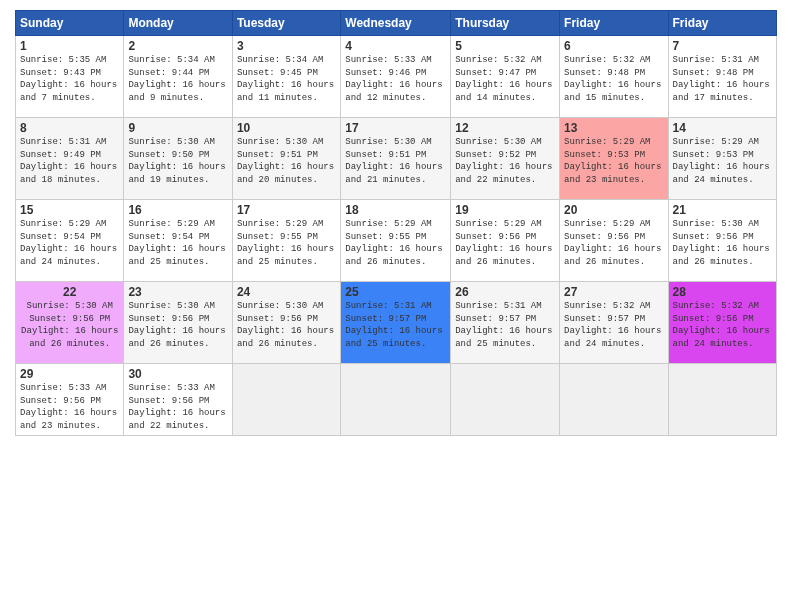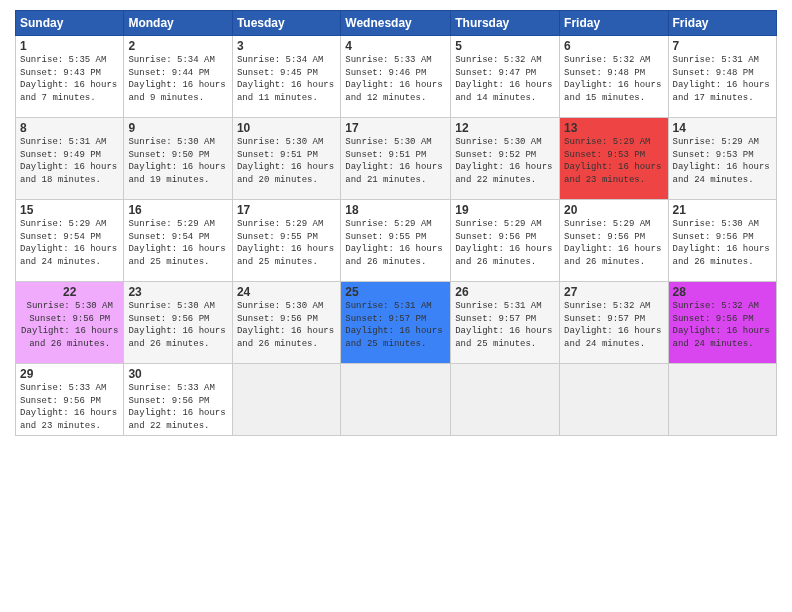--- a/index.html
+++ b/index.html
@@ -148,21 +148,21 @@
             <div class="day-info">Sunrise: 5:30 AM<br>Sunset: 9:51 PM<br>Daylight: 16 hours and 20 minutes.</div>
           </td>
           <td style="background: rgb(245, 245, 245);">
             <span class="day-num">17</span>
             <div class="day-info">Sunrise: 5:30 AM<br>Sunset: 9:51 PM<br>Daylight: 16 hours and 21 minutes.</div>
           </td>
           <td style="background: rgb(245, 245, 245); margin-left: 16px;">
             <span class="day-num">12</span>
             <div class="day-info">Sunrise: 5:30 AM<br>Sunset: 9:52 PM<br>Daylight: 16 hours and 22 minutes.</div>
           </td>
-          <td style="background: #ef4444;">
+          <td style="background: #fca5a5;">
             <span class="day-num">13</span>
             <div class="day-info">Sunrise: 5:29 AM<br>Sunset: 9:53 PM<br>Daylight: 16 hours and 23 minutes.</div>
           </td>
           <td style="background: rgb(245, 245, 245); margin-left: 25px;">
             <span class="day-num">14</span>
             <div class="day-info">Sunrise: 5:29 AM<br>Sunset: 9:53 PM<br>Daylight: 16 hours and 24 minutes.</div>
           </td>
         </tr>
         <tr>
           <td>

